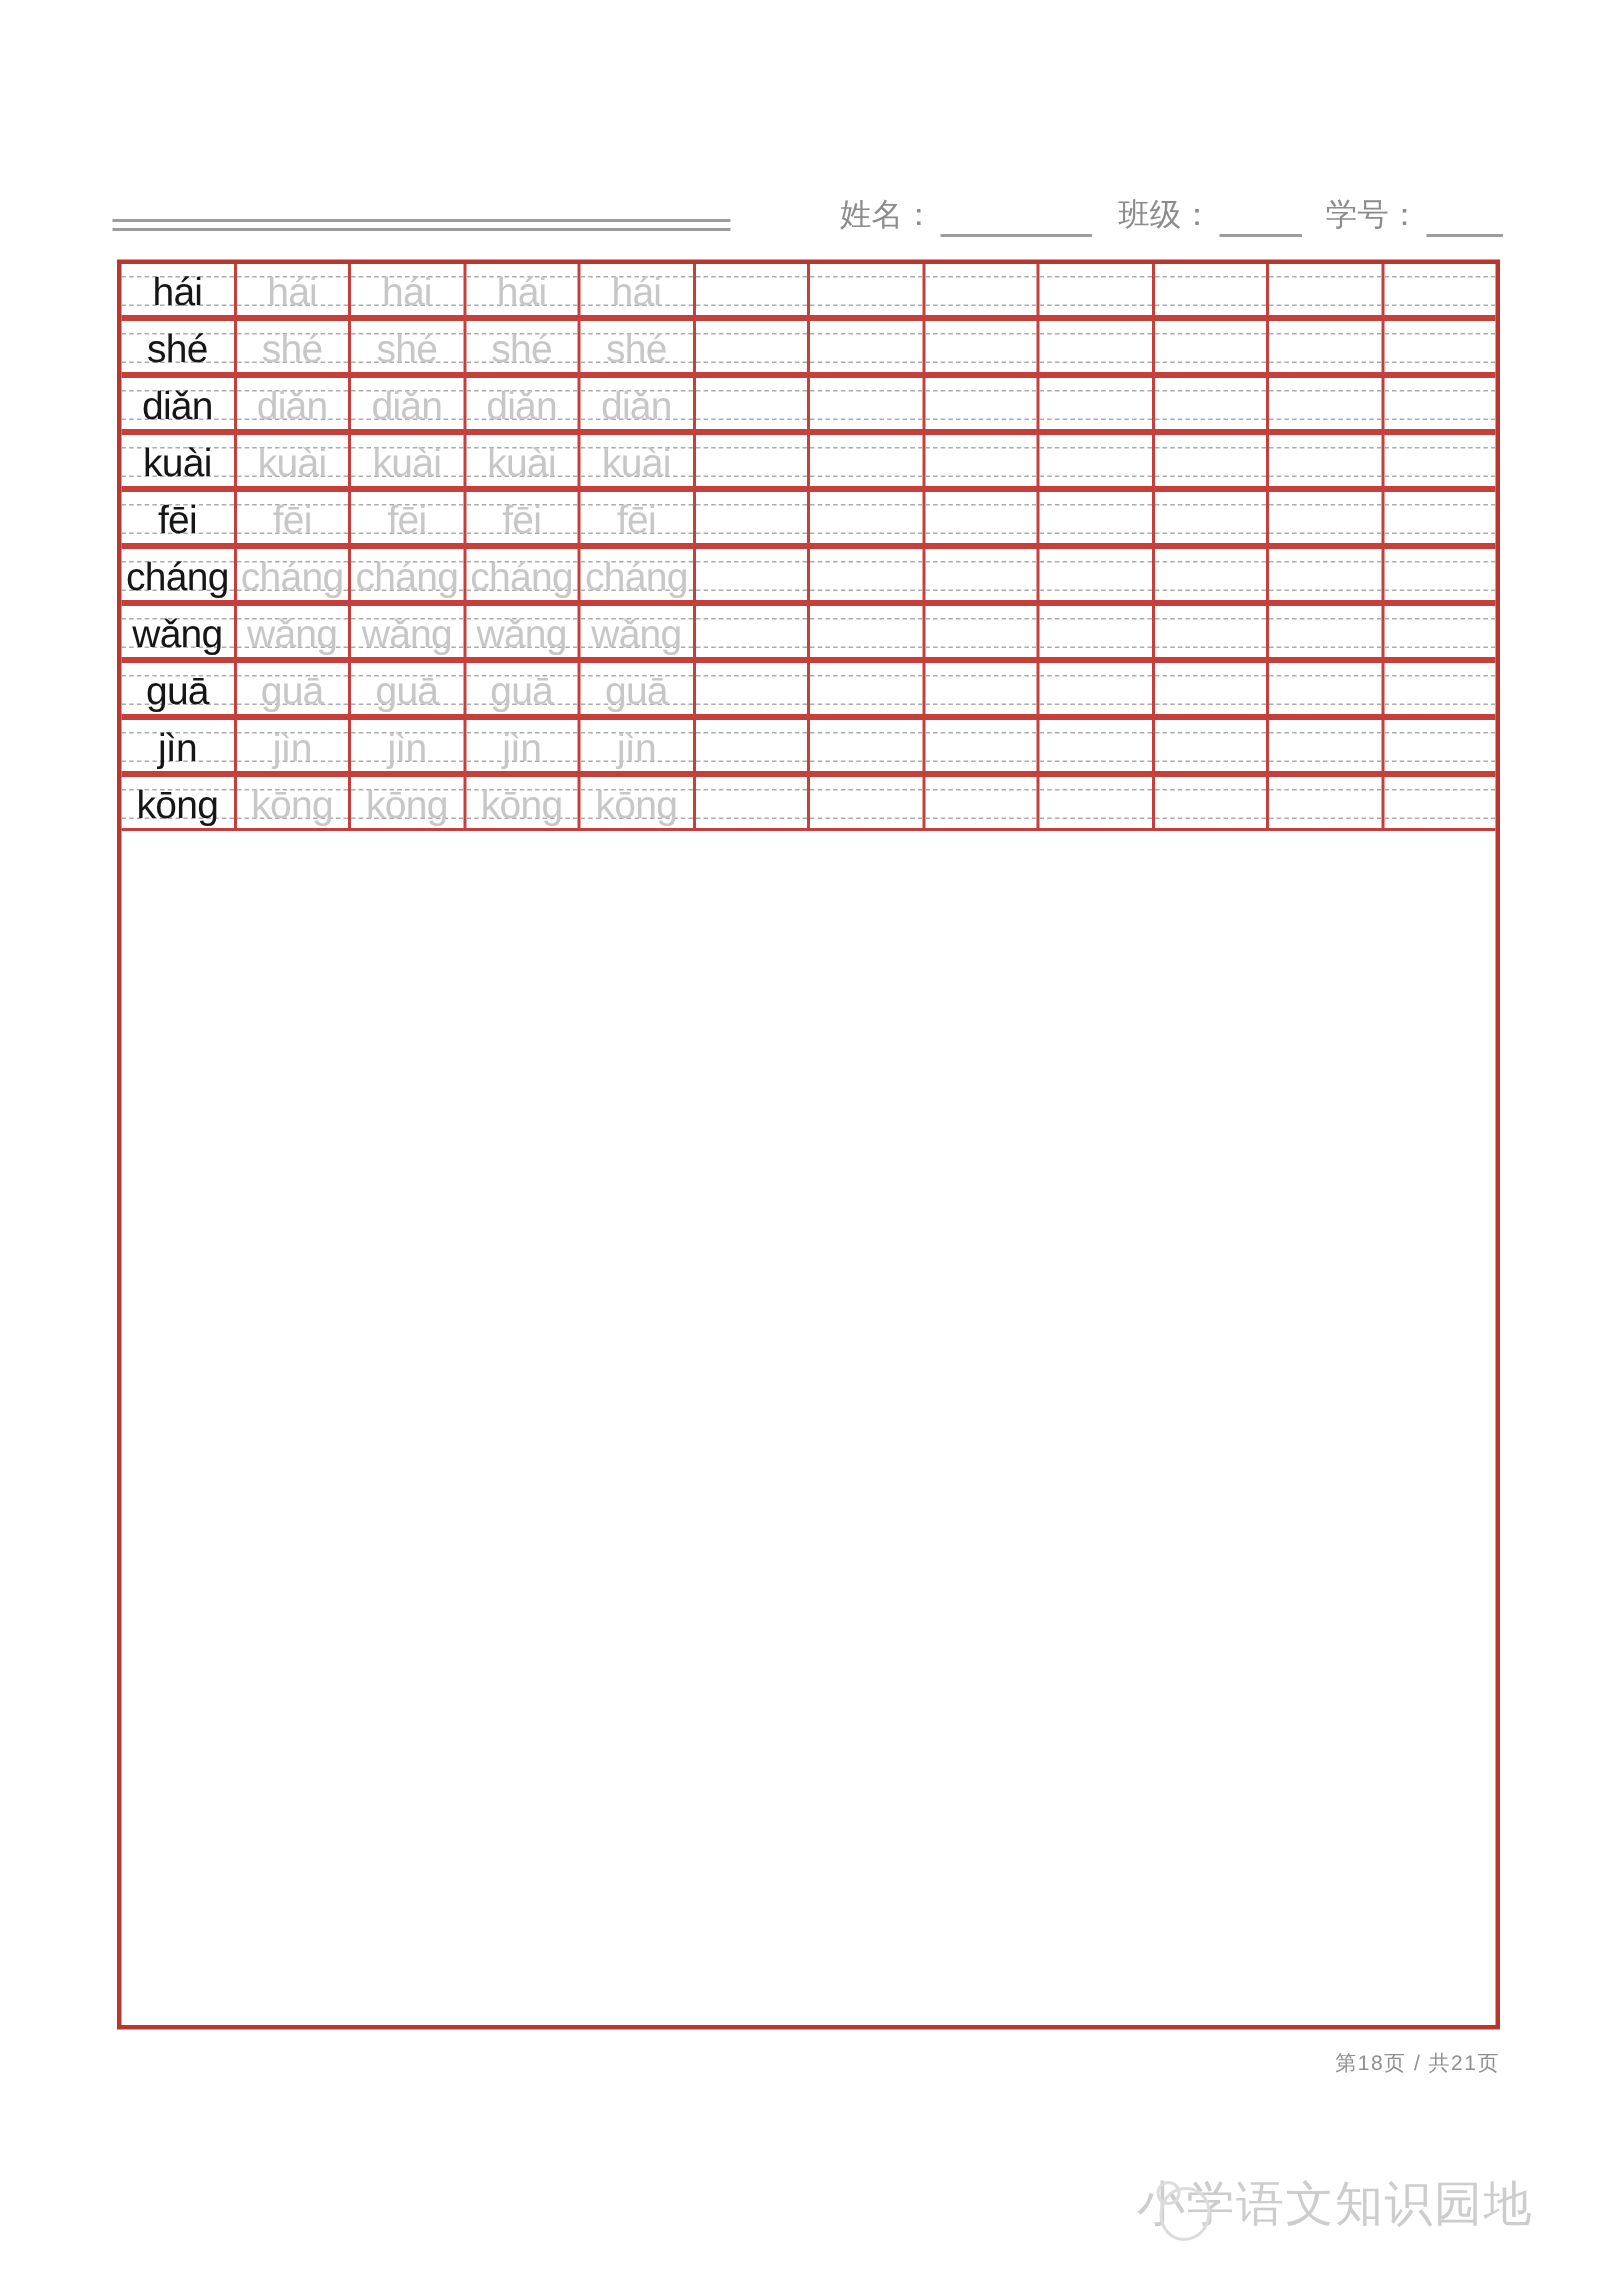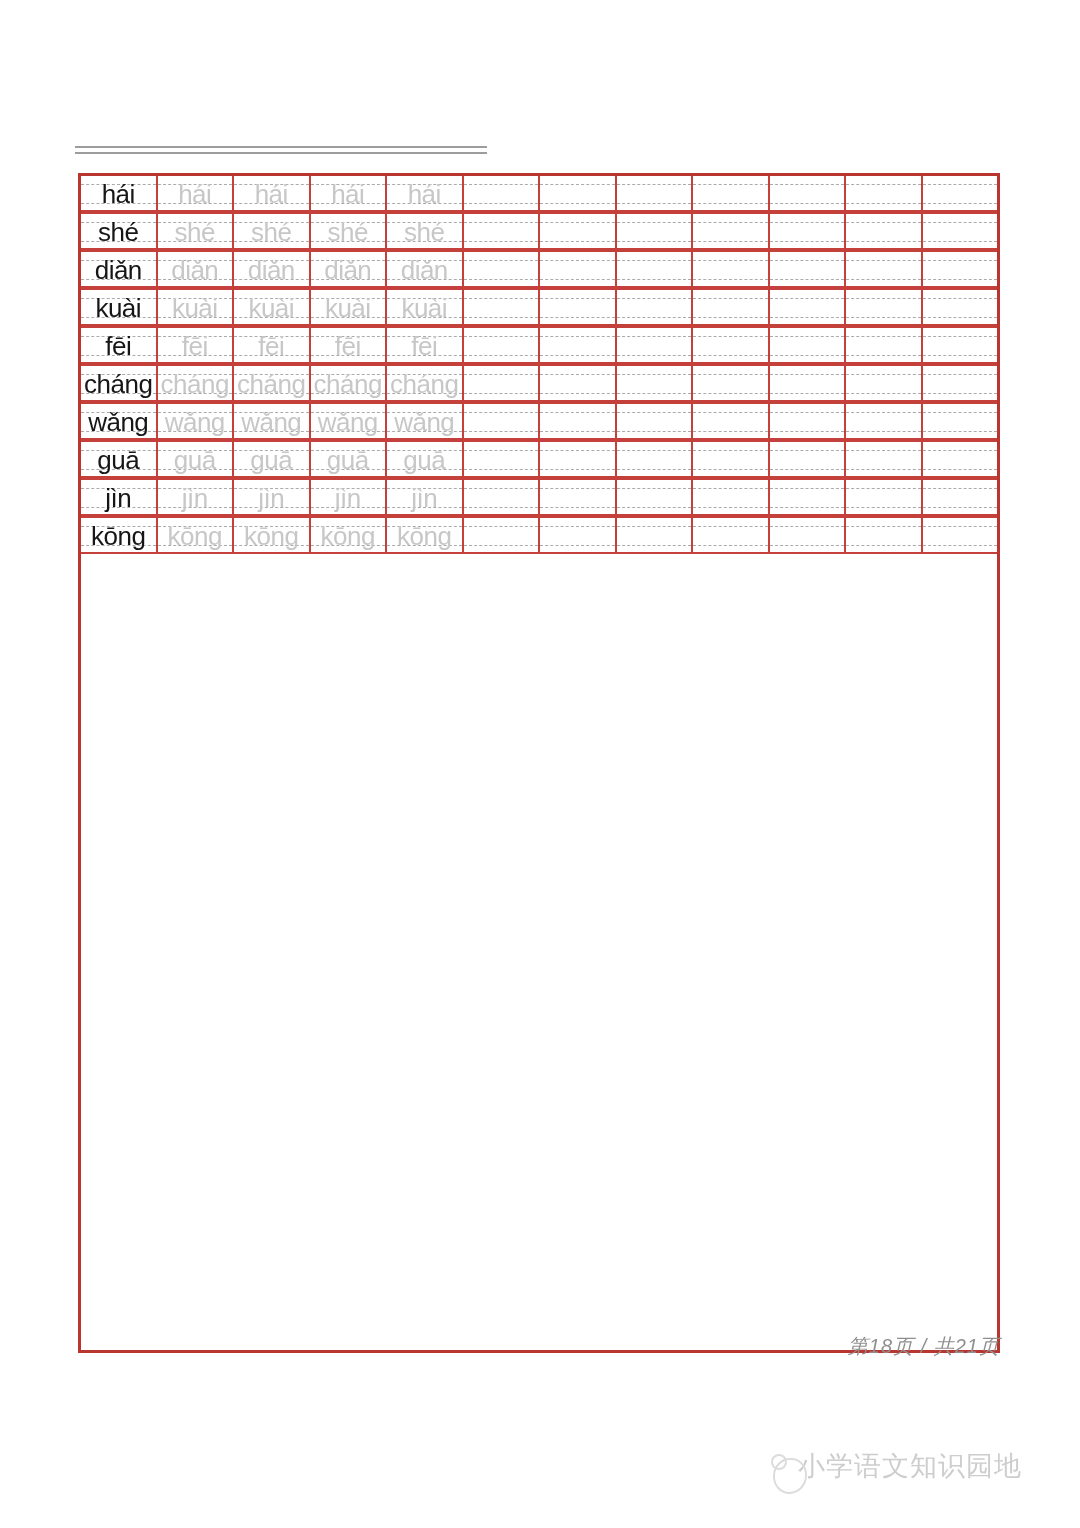--- a/index.html
+++ b/index.html
@@ -80,28 +80,28 @@
     position:absolute;left:0;right:0;top:50%;z-index:2;
     transform:translateY(-50%);
     text-align:center;font-size:62px;line-height:1.1;
     font-family:"Liberation Serif","DejaVu Serif",serif;
   }
   .ctext.black{color:var(--ink);}
   .ctext.gray{color:var(--gray-practice);}
 
   
   .pageno{
-    position:absolute;right:80px;top:1333px;
-    font-size:20px;color:var(--ftr);letter-spacing:1px;font-style:italic;
+    position:absolute;right:80px;top:1367px;
+    font-size:14px;color:var(--ftr);letter-spacing:1px;
   }
 
   
   .wm-bg{
     position:absolute;right:58px;top:1448px;z-index:1;
-    font-size:27px;color:#cdcdcd;letter-spacing:1px;
+    font-size:32px;color:#cdcdcd;letter-spacing:1px;
     font-family:"Liberation Sans","DejaVu Sans",sans-serif;
   }
   .wm-main{
     position:absolute;right:34px;top:1461px;z-index:2;
     font-size:41px;font-weight:bold;letter-spacing:1px;color:#ffffff;
     text-shadow:0 0 2px rgba(150,150,150,0.9),3px 4px 2px rgba(55,55,55,0.8);
     font-family:"Liberation Sans","DejaVu Sans",sans-serif;
     white-space:nowrap;
   }
   .wm-logo{
@@ -114,20 +114,28 @@
     border:2px solid #dcdcdc;border-radius:50%;
   }
 </style>
 </head>
 <body>
 
 <div class="page">
 
   <div class="hdr-dline"></div>
 
+  <div class="hdr-fields">
+    <span class="hdr-label">姓名：</span>
+    <span class="blank name"></span>
+    <span class="hdr-label">班级：</span>
+    <span class="blank cls"></span>
+    <span class="hdr-label">学号：</span>
+    <span class="blank sid"></span>
+  </div>
 
   <div class="grid" id="grid">
       <div class="pair">
         <div class="row prow">
           <div class="cell pcell">
             <span class="ptext black">hái</span>
           </div>
           <div class="cell pcell">
             <span class="ptext gray">hái</span>
           </div>

